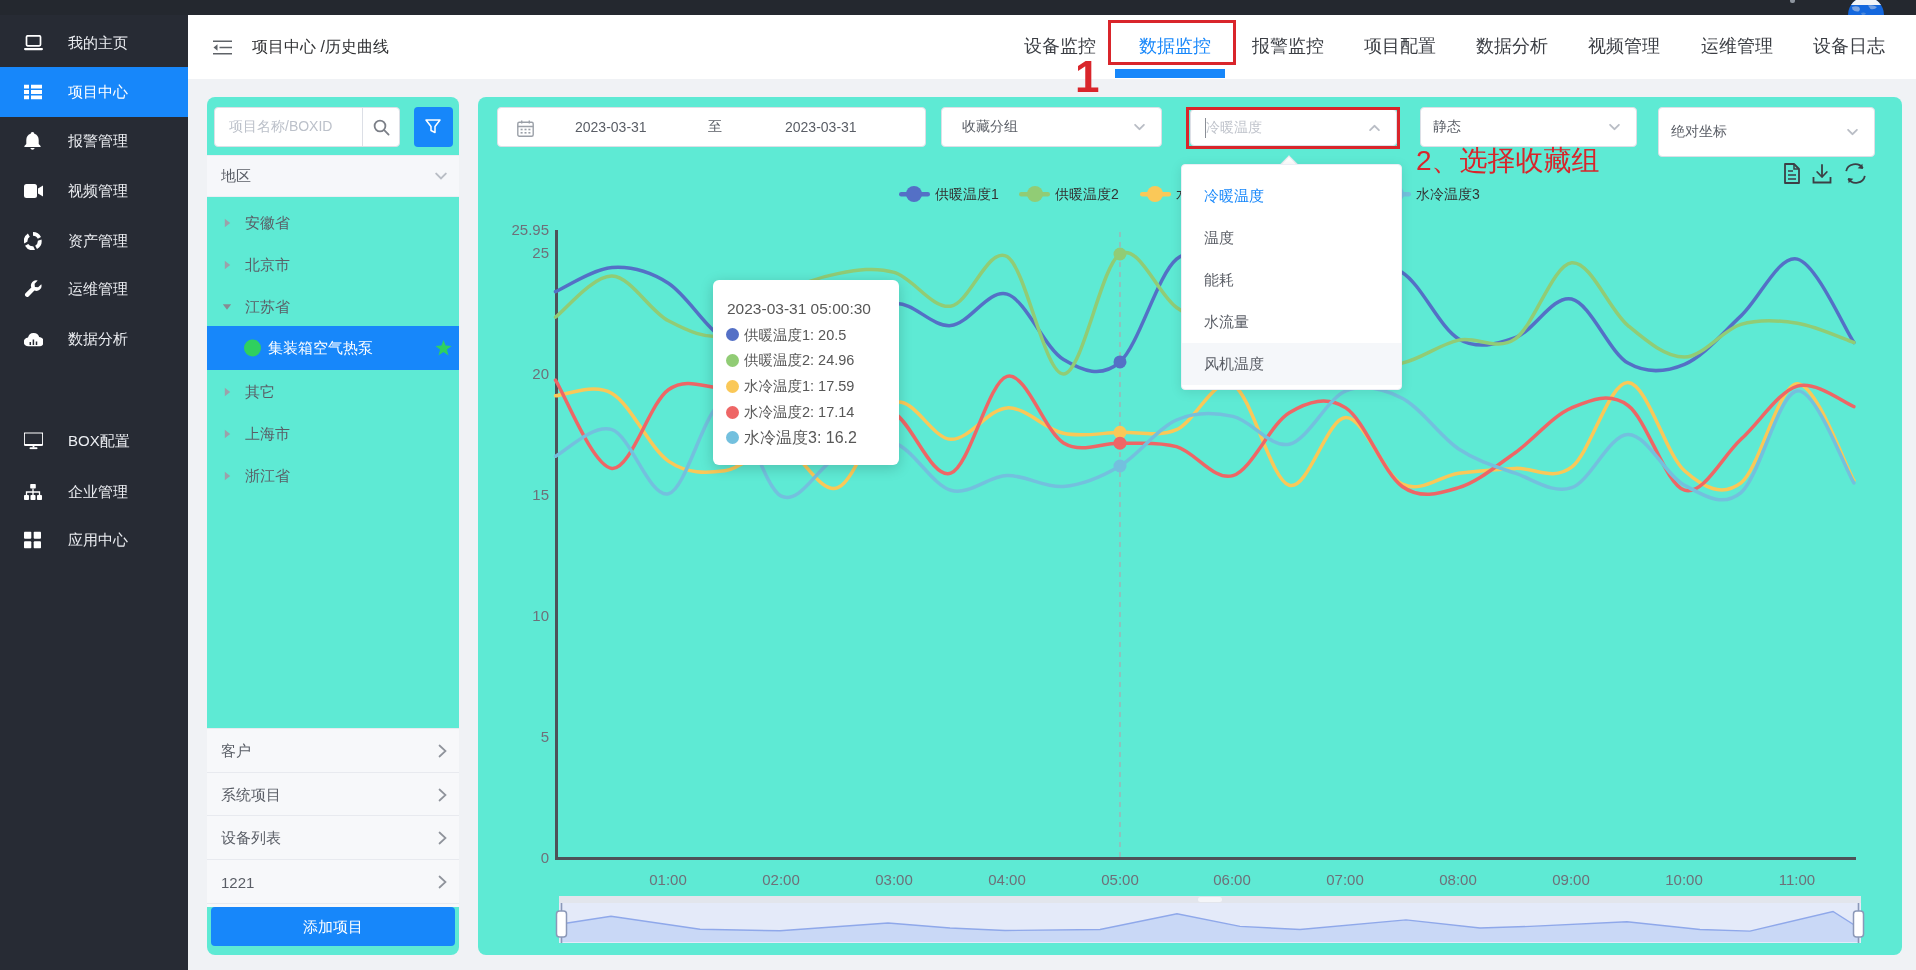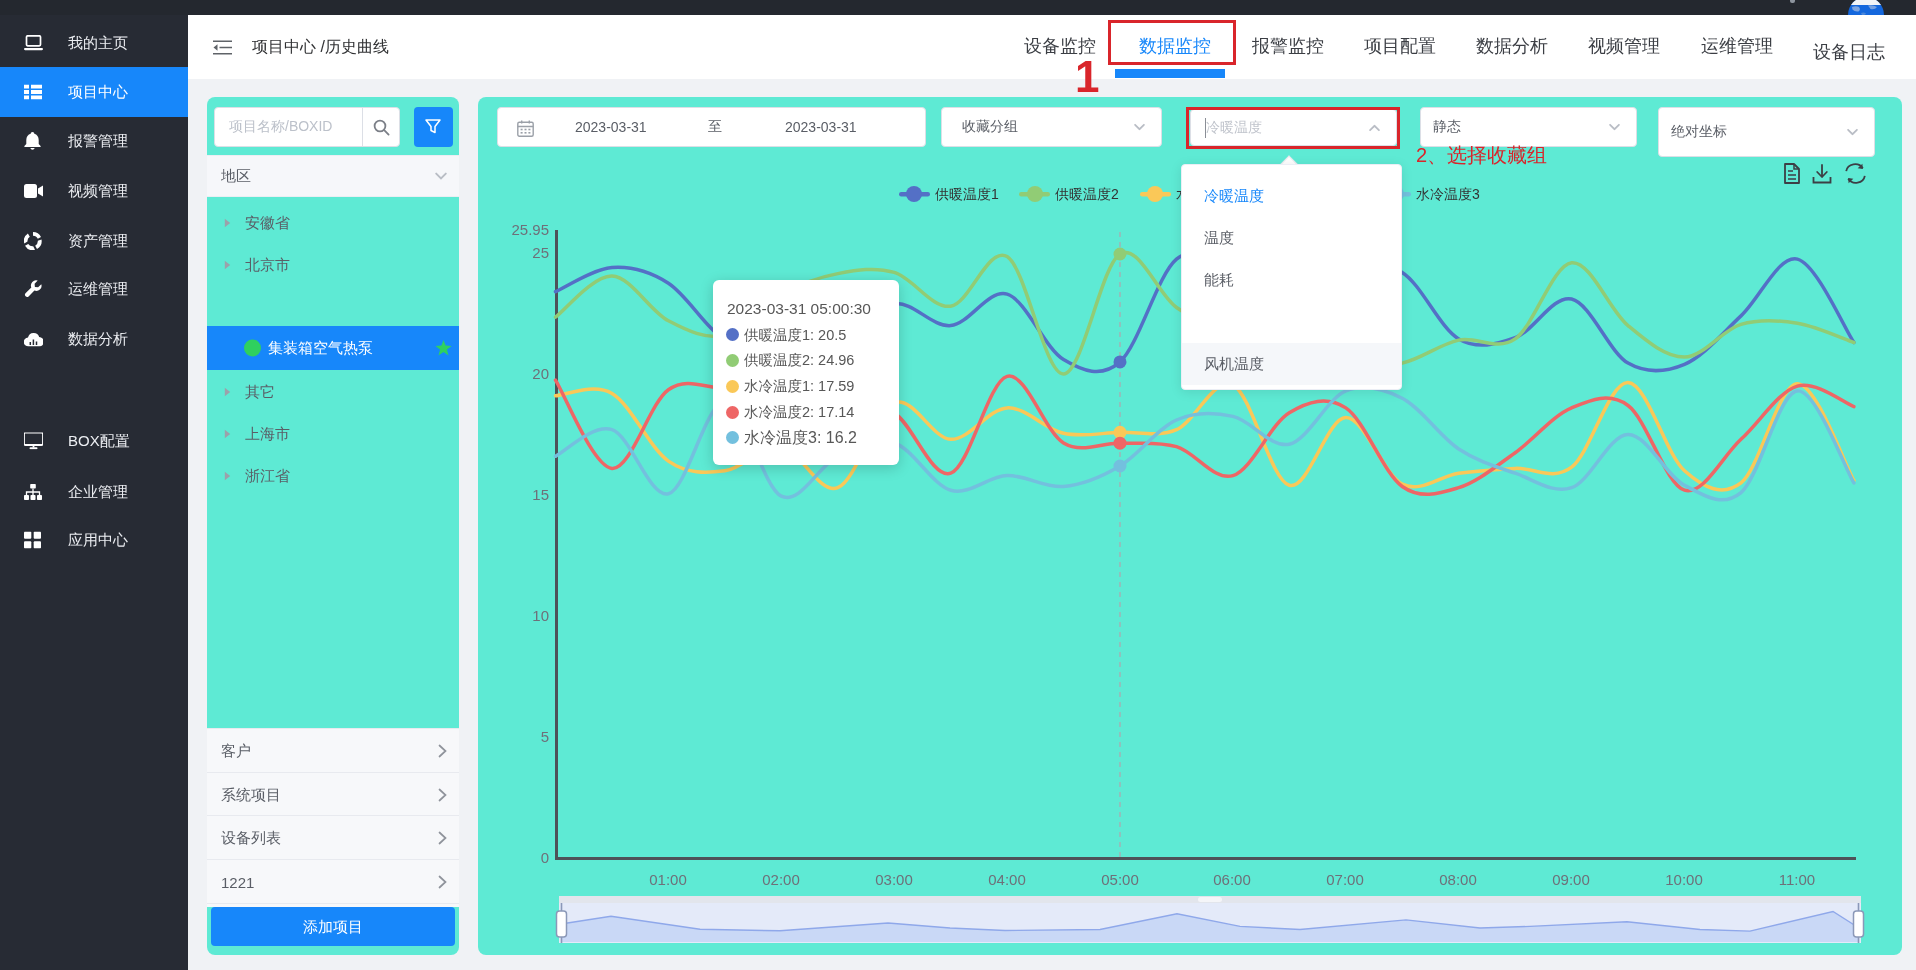--- a/index.html
+++ b/index.html
@@ -145,21 +145,21 @@
     <path d="M4.5 4.2 L0.5 7.5 L4.5 10.8 Z" fill="#5f6368"></path>
   </svg>
   <div class="abs" style="left:64px; top:0; height:64px; line-height:63px; font-size:16px; color:#303133;">项目中心 /历史曲线</div>
 <div class="tab" style="left:872px;">设备监控</div>
 <div class="tab act" style="left:987px;">数据监控</div>
 <div class="tab" style="left:1100px;">报警监控</div>
 <div class="tab" style="left:1212px;">项目配置</div>
 <div class="tab" style="left:1324px;">数据分析</div>
 <div class="tab" style="left:1436px;">视频管理</div>
 <div class="tab" style="left:1549px;">运维管理</div>
-<div class="tab" style="left:1661px;margin-top:6px;">设备日志</div>
+<div class="tab" style="left:1661px;">设备日志</div>
 
   <div class="abs" style="left:927px; top:54px; width:110px; height:9px; background:#1787fa;"></div>
 </div>
 
 <div class="card" id="lpanel" style="left:207px; top:97px; width:252px; height:858px; z-index:6;">
 
 <div style="position:absolute;left:7px;top:10px;width:186px;height:40px;border:1px solid #dcdfe6;border-radius:4px;background:#fff;">
   <span style="position:absolute;left:14px;top:50%;transform:translateY(-50%);font-size:14px;color:#bcc1ca;">项目名称/BOXID</span>
   <div style="position:absolute;right:36px;top:0;width:1px;height:38px;background:#dcdfe6;"></div>
   <svg style="position:absolute;right:9px;top:11px;" width="17" height="17" viewBox="0 0 17 17">
@@ -182,20 +182,26 @@
       <svg style="position:absolute;left:17px;top:50%;transform:translateY(-50%);" width="7" height="10" viewBox="0 0 7 10">
         <path d="M0.8 0.8 L6.2 5 L0.8 9.2 Z" fill="#9ca1aa"></path>
       </svg>
       <span style="position:absolute;left:38px;top:50%;transform:translateY(-50%);">安徽省</span>
     </div>
 <div class="row" style="left:0;top:147px;width:252px;height:42px;">
       <svg style="position:absolute;left:17px;top:50%;transform:translateY(-50%);" width="7" height="10" viewBox="0 0 7 10">
         <path d="M0.8 0.8 L6.2 5 L0.8 9.2 Z" fill="#9ca1aa"></path>
       </svg>
       <span style="position:absolute;left:38px;top:50%;transform:translateY(-50%);">北京市</span>
+    </div>
+<div class="row" style="left:0;top:189px;width:252px;height:42px;">
+      <svg style="position:absolute;left:15px;top:50%;transform:translateY(-50%);" width="10" height="7" viewBox="0 0 10 7">
+        <path d="M0.8 0.8 L9.2 0.8 L5 6.2 Z" fill="#878b93"></path>
+      </svg>
+      <span style="position:absolute;left:38px;top:50%;transform:translateY(-50%);">江苏省</span>
     </div>
 
 <div style="position:absolute;left:0;top:229px;width:252px;height:44px;background:#1787fa;padding-left:48px;">
   <div style="position:absolute;left:37px;top:50%;transform:translateY(-50%);width:17px;height:17px;border-radius:50%;background:#2fd05e;"></div>
   <span style="position:absolute;left:61px;top:50%;transform:translateY(-50%);font-size:15px;color:#fff;">集装箱空气热泵</span>
   <svg style="position:absolute;right:7px;top:50%;transform:translateY(-50%);" width="17" height="16" viewBox="0 0 17 16">
         <path d="M8.5 0 L10.6 5.6 L16.6 5.9 L11.9 9.6 L13.5 15.4 L8.5 12.1 L3.5 15.4 L5.1 9.6 L0.4 5.9 L6.4 5.6 Z" fill="#2fd05e"></path>
       </svg>
 </div>
 <div class="row" style="left:0;top:274px;width:252px;height:42px;">
@@ -395,22 +401,25 @@
 <div class="abs" style="left:1181px; top:164px; width:221px; height:226px; background:#fff; border-radius:4px; border:1px solid #ebeef5; box-shadow:0 2px 12px rgba(0,0,0,.1); z-index:30; overflow:hidden;">
 <div style="position:absolute;left:0;top:10px;width:219px;height:42px;background:#fff;color:#1787fa;font-size:15px;">
       <span style="position:absolute;left:22px;top:50%;transform:translateY(-50%);">冷暖温度</span>
     </div>
 <div style="position:absolute;left:0;top:52px;width:219px;height:42px;background:#fff;color:#5a5e66;font-size:15px;">
       <span style="position:absolute;left:22px;top:50%;transform:translateY(-50%);">温度</span>
     </div>
 <div style="position:absolute;left:0;top:94px;width:219px;height:42px;background:#fff;color:#5a5e66;font-size:15px;">
       <span style="position:absolute;left:22px;top:50%;transform:translateY(-50%);">能耗</span>
     </div>
+<div style="position:absolute;left:0;top:136px;width:219px;height:42px;background:#fff;color:#5a5e66;font-size:15px;">
+      <span style="position:absolute;left:22px;top:50%;transform:translateY(-50%);">水流量</span>
+    </div>
 <div style="position:absolute;left:0;top:178px;width:219px;height:42px;background:#f5f7fa;color:#5a5e66;font-size:15px;">
       <span style="position:absolute;left:22px;top:50%;transform:translateY(-50%);">风机温度</span>
     </div>
 
 </div>
 
 <div class="redbox" style="left:1108px; top:20px; width:128px; height:45px;"></div>
 <div class="redtxt" style="left:1075px; top:52px; font-size:44px; font-weight:700;">1</div>
 <div class="redbox" style="left:1186px; top:107px; width:214px; height:42px;"></div>
-<div class="redtxt" style="left:1416px; top:142px; font-size:20px; font-weight:500;">2、选择收藏组</div>
+<div class="redtxt" style="left:1416px; top:142px; font-size:28px; font-weight:500;">2、选择收藏组</div>
 
 </body></html>

